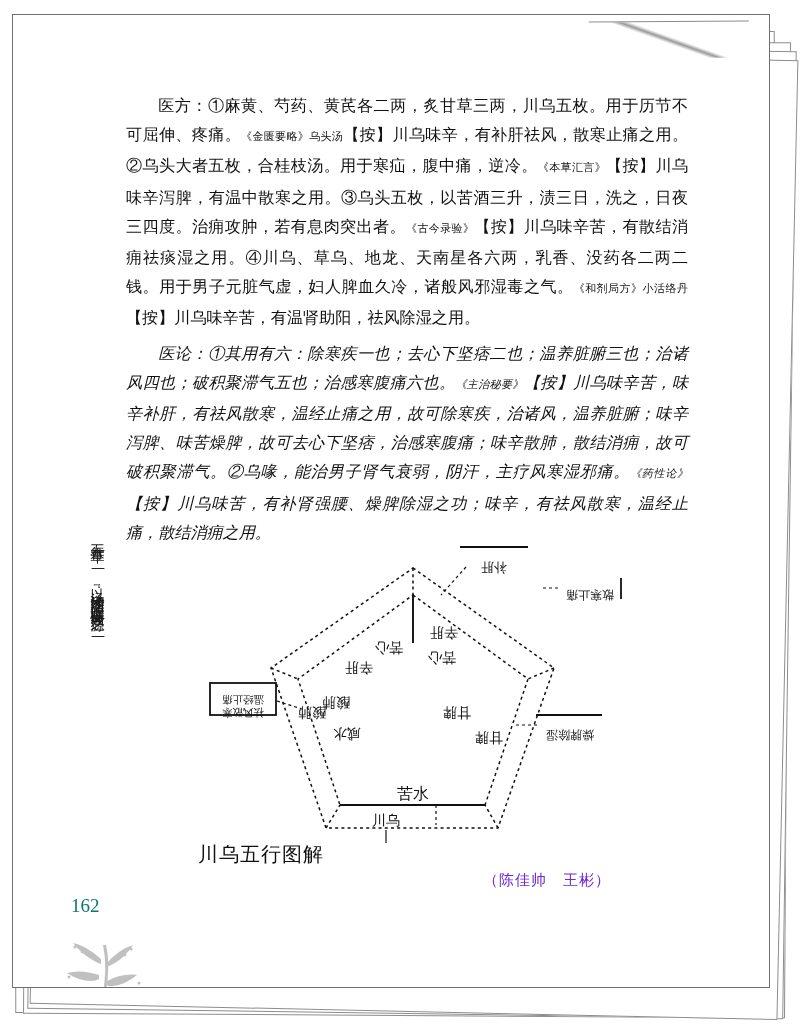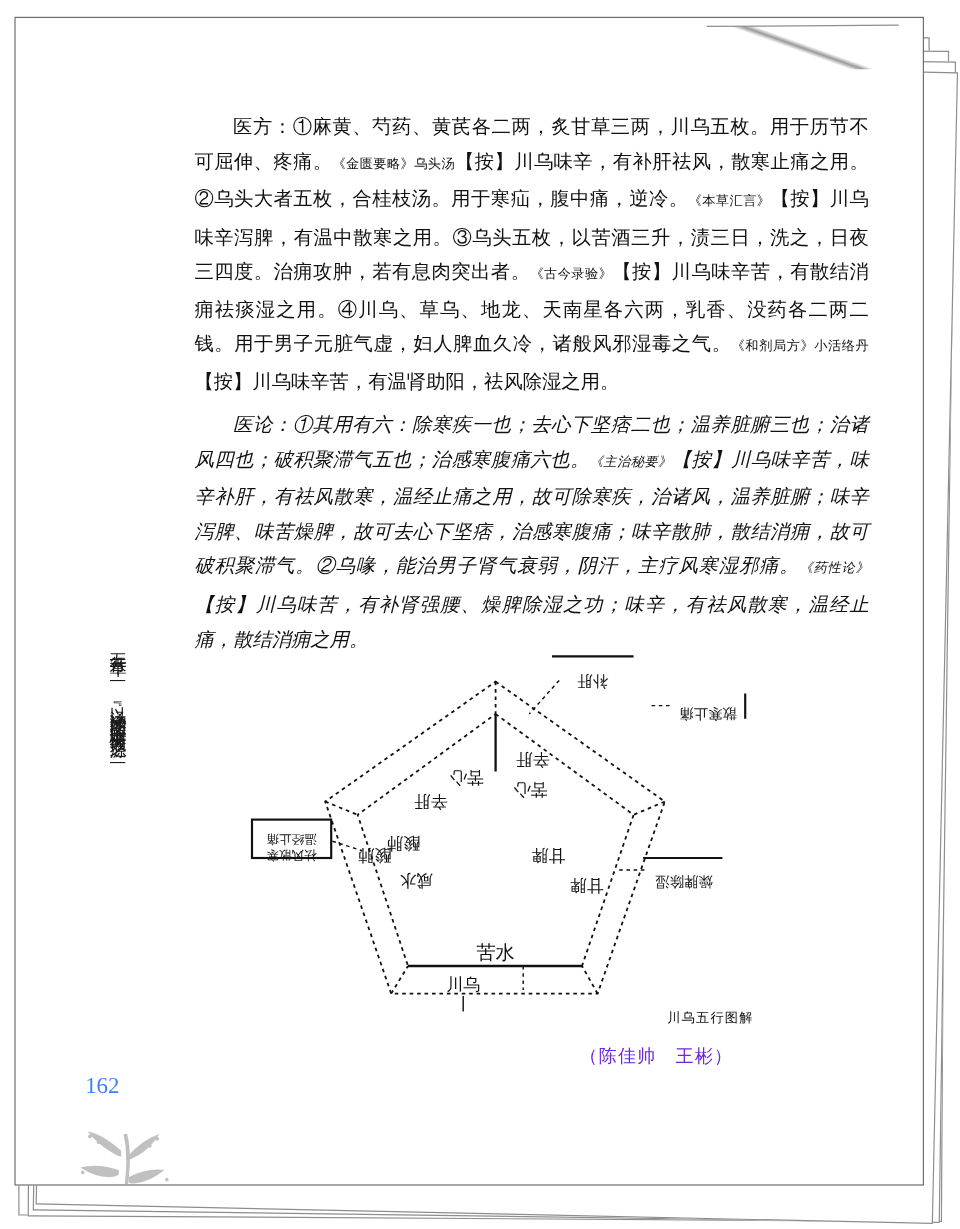--- a/index.html
+++ b/index.html
@@ -57,34 +57,33 @@
     font-size:14px;
     letter-spacing:2px;
     color:#1a1a1a;
     font-family:"DejaVu Serif","Liberation Serif",serif;
     white-space:nowrap;
     line-height:1.1;
   }
 
   .folio{
     position:absolute;left:58px;top:880px;
-    font-size:19px;color:#3b82f6;
+    font-size:19px;color:#0f766e;
     font-family:"Liberation Serif",serif;
   }
 
   .herb-deco{
     position:absolute;left:28px;top:910px;width:130px;height:90px;
     opacity:.62;
   }
 
   
   .body-col{
     position:absolute;left:113px;top:76px;width:562px;
     color:#111;
-    margin-left:36px;
   }
   p.para{
     margin:0 0 0 0;
     font-size:16.1px;
     line-height:29.2px;
     text-align:justify;
     text-justify:inter-ideograph;
     text-indent:2em;
     font-family:"DejaVu Serif","Liberation Serif",serif;
     letter-spacing:.2px;
@@ -93,21 +92,21 @@
   .src{font-size:11px;letter-spacing:0;}
   .anno{letter-spacing:0;}
 
   
   .figure{
     position:absolute;left:185px;top:518px;width:430px;height:350px;
   }
   .figure svg{display:block;}
   .fig-caption{
     position:absolute;left:0;top:308px;width:430px;
-    text-align:right;font-size:11px;color:#111;
+    text-align:left;font-size:20px;color:#111;
     font-family:"DejaVu Serif","Liberation Serif",serif;
     letter-spacing:1px;
   }
   .byline{
     position:absolute;left:470px;top:856px;
     font-size:15px;color:#6d28d9;letter-spacing:1px;
     font-family:"DejaVu Serif","Liberation Serif",serif;
   }
   
   .dtxt{font-family:"DejaVu Serif","Liberation Serif",serif;fill:#111;}

